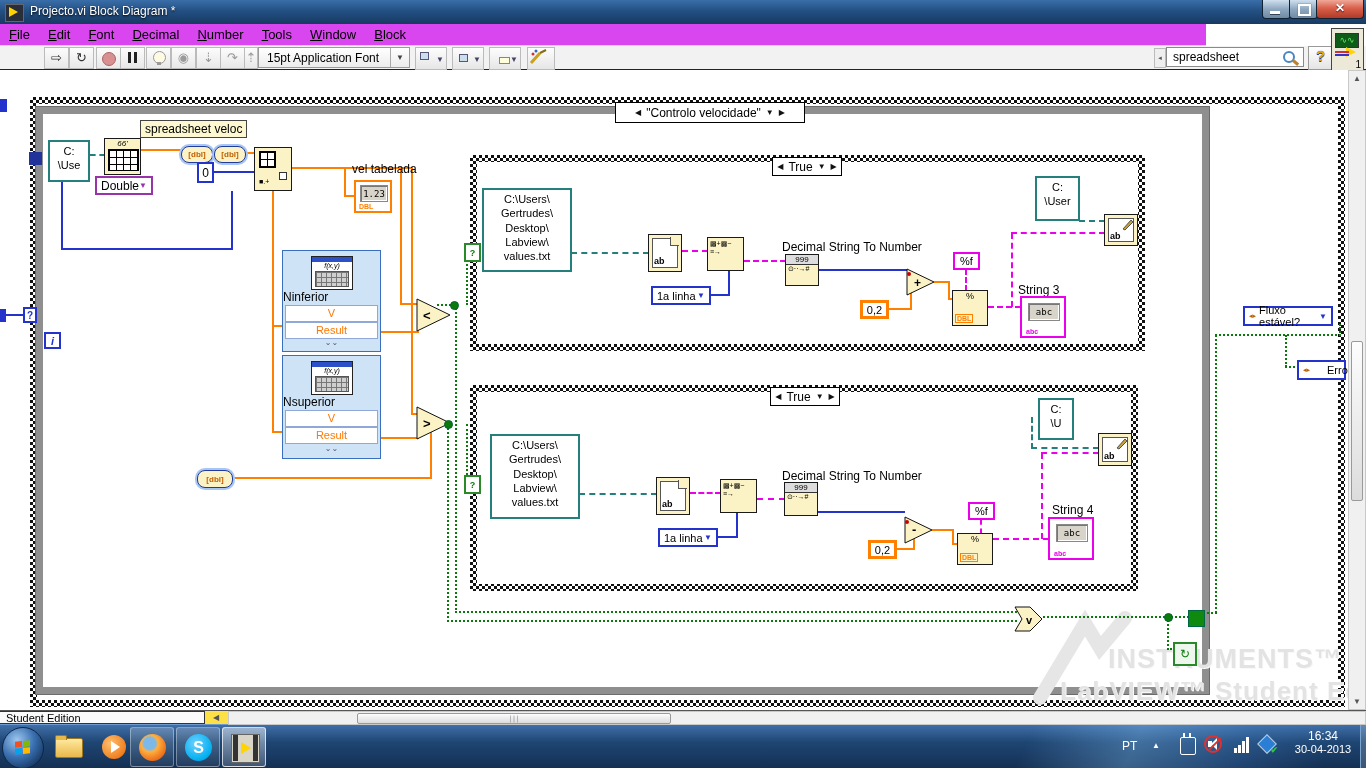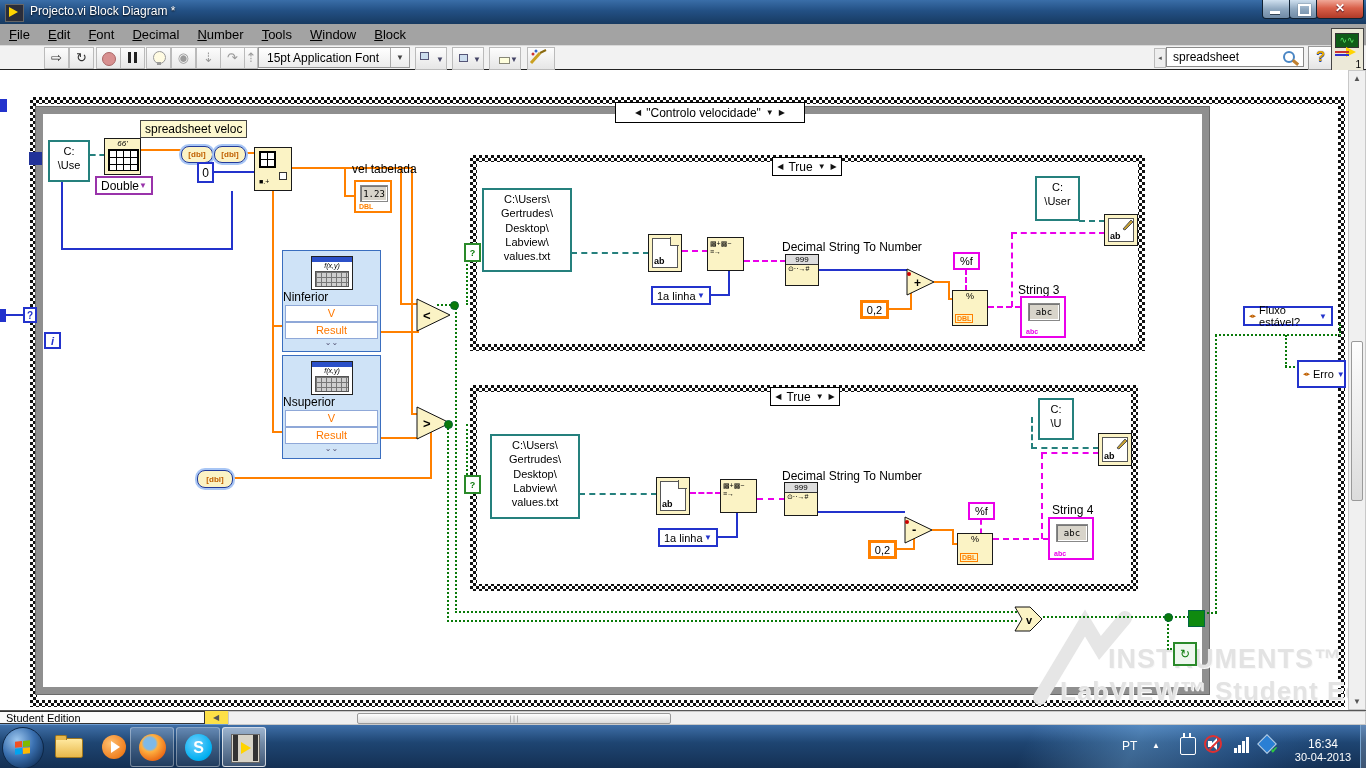--- a/index.html
+++ b/index.html
@@ -13,21 +13,21 @@
   .title-ico i{position:absolute;left:3px;top:2px;width:0;height:0;border-left:9px solid #ffd400;
     border-top:5px solid transparent;border-bottom:5px solid transparent;}
   .title-txt{left:30px;top:4px;color:#fff;font-size:12px;text-shadow:0 1px 2px #000;}
   .winbtn{top:0;height:18px;border:1px solid #123;border-top:none;
     background:linear-gradient(#cfe0ef,#8fa8c0 50%,#6f8aa5);border-radius:0 0 4px 4px;}
   .winbtn .bar{position:absolute;left:7px;bottom:4px;width:10px;height:3px;background:#fff;box-shadow:0 1px 0 #345;}
   .winbtn .box{position:absolute;left:8px;top:4px;width:9px;height:8px;border:2px solid #fff;box-shadow:0 0 1px #345;}
   .winbtn.close{background:linear-gradient(#f0a898,#d9604a 45%,#b03a28);}
   .winbtn .x{position:absolute;left:0;right:0;top:1px;text-align:center;color:#fff;font-size:12px;font-weight:bold;text-shadow:0 1px 1px #401;}
   
-  .menubar{left:0;top:24px;width:1366px;height:21px;background:#a3a3a3;border-bottom:1px solid #d9d9d9;display:flex;align-items:center;}
+  .menubar{left:0;top:24px;width:1206px;height:21px;background:#d946ef;border-bottom:1px solid #d9d9d9;display:flex;align-items:center;}
   .menu-item{display:inline-block;padding:2px 9px;font-size:13px;}
   .menu-item::first-letter{text-decoration:underline;}
   .toolbar{left:0;top:46px;width:1366px;height:23px;background:#f2f2f2;border-bottom:2px solid #222;}
   .tbtn{position:absolute;top:1px;width:23px;height:20px;border:1px solid #bbb;background:linear-gradient(#fcfcfc,#e8e8e8);
         text-align:center;font-size:13px;line-height:19px;color:#333;}
   .tbtn.dis{color:#9a9a9a;}
   .pausebar{position:absolute;left:7px;top:4px;width:3px;height:11px;background:#222;box-shadow:6px 0 0 #222;}
   .stopdot{position:absolute;left:5px;top:4px;width:12px;height:12px;border-radius:50%;background:#d89090;border:1px solid #a66;}
   .bulb{position:absolute;left:6px;top:3px;width:11px;height:11px;border-radius:50%;background:#fffbe2;border:1px solid #999;}
   .bulb::after{content:"";position:absolute;left:3px;top:10px;width:4px;height:3px;background:#999;}
@@ -425,21 +425,21 @@
         <text x="12" y="18" font-size="11" font-weight="bold">v</text>
       </svg>
   </div>
   <div class="abs" style="left:1188px;top:610px;width:15px;height:15px;background:#0f8a0f;border:1px solid #064;z-index:4;"></div>
   <div class="abs ctr" style="left:1173px;top:642px;width:20px;height:20px;border:2px solid #2a8a2a;background:#eef7ee;color:#0a7a0a;font-size:12px;z-index:4;">↻</div>
   <div class="abs bluebox" style="left:1243px;top:306px;width:90px;height:20px;display:flex;align-items:center;gap:3px;padding:0 4px;font-size:11px;">
     <span style="color:#c06000;font-size:7px;">◂▸</span>
     <span>Fluxo estável?</span>
     <span style="color:#2333cc;font-size:8px;">▼</span>
   </div>
-  <div class="abs bluebox" style="left:1297px;top:360px;width:49px;height:28px;display:flex;align-items:center;gap:3px;padding:0 4px;font-size:11px;">
+  <div class="abs bluebox" style="left:1297px;top:360px;width:49px;height:20px;display:flex;align-items:center;gap:17px;padding:0 4px;font-size:11px;">
     <span style="color:#c06000;font-size:7px;">◂▸</span>
     <span>Erro</span>
     <span style="color:#2333cc;font-size:8px;">▼</span>
   </div>
 
   <div class="wo" style="left:140px;top:149px;width:42px;height:2px;"></div>
   <div class="wo" style="left:243px;top:152px;width:12px;height:2px;"></div>
   <div class="wo" style="left:291px;top:167px;width:122px;height:2px;"></div>
   <div class="wo" style="left:344px;top:167px;width:2px;height:30px;"></div>
   <div class="wo" style="left:344px;top:195px;width:12px;height:2px;"></div>
@@ -577,20 +577,20 @@
     <div class="tray" style="left:1234px;top:10px;width:18px;height:18px;">
       <div class="sigbar" style="left:0;height:5px;"></div>
         <div class="sigbar" style="left:4px;height:8px;"></div>
       <div class="sigbar" style="left:8px;height:12px;"></div>
         <div class="sigbar" style="left:12px;height:16px;"></div>
     </div>
     <div class="tray" style="left:1258px;top:10px;width:18px;height:18px;">
       <div style="position:absolute;left:2px;top:2px;width:12px;height:12px;background:#2a7fd4;transform:rotate(45deg);border:1px solid #bcd;"></div>
       <div style="position:absolute;right:-2px;bottom:-2px;color:#2ec840;font-size:9px;font-weight:bold;">✔</div>
     </div>
-    <div class="tray" style="left:1286px;top:4px;width:74px;text-align:center;margin-top:8px;">
+    <div class="tray" style="left:1286px;top:4px;width:74px;text-align:center;">
       <div style="font-size:12px;">16:34</div>
       <div style="font-size:11px;">30-04-2013</div>
     </div>
     <div class="abs" style="left:1360px;top:0;width:6px;height:44px;background:rgba(255,255,255,.18);border-left:1px solid #7aa5cf;"></div>
   </div>
 
 </div>
 
 </body></html>

